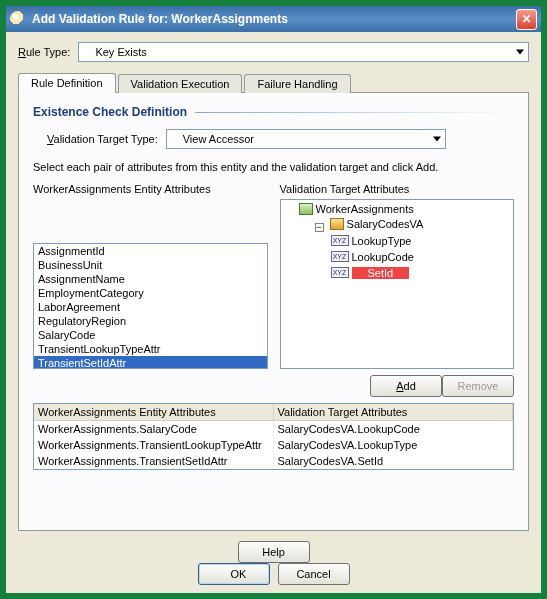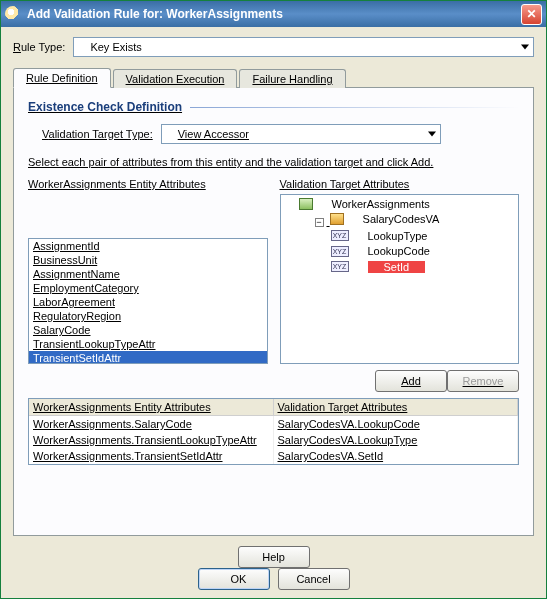--- a/index.html
+++ b/index.html
@@ -6,21 +6,21 @@
   html, body { margin: 0; padding: 0; }
   body {
     font-family: Tahoma, Arial, sans-serif;
     font-size: 11px;
     background: #ece9d8;
     color: #000;
     width: 547px;
     height: 599px;
     overflow: hidden;
   }
-  .window { width: 547px; height: 599px; border: 1px solid #15803d; display: flex; flex-direction: column; }
+  .window { width: 547px; height: 599px; border: 6px solid #15803d; display: flex; flex-direction: column; }
   .titlebar {
     height: 26px;
     background: linear-gradient(to bottom, #3a6ea5 0%, #5a8ec8 50%, #3a6ea5 100%);
     color: #fff;
     display: flex;
     align-items: center;
     padding: 0 4px 0 4px;
     font-weight: bold;
     font-size: 12px;
   }
@@ -61,21 +61,21 @@
   }
   .combo::after {
     content: "";
     position: absolute;
     right: 4px; top: 50%; transform: translateY(-50%);
     border-left: 4px solid transparent;
     border-right: 4px solid transparent;
     border-top: 5px solid #000;
   }
 
-  .tabs-wrap { margin-top: 10px; flex: 1; display: flex; flex-direction: column; text-decoration: underline; }
+  .tabs-wrap { margin-top: 10px; flex: 1; display: flex; flex-direction: column; }
   .tabrow { display: flex; align-items: flex-end; }
   .tab {
     padding: 3px 12px;
     border: 1px solid #919b9c;
     border-bottom: none;
     background: #e7e7de;
     margin-right: 2px;
     border-top-left-radius: 3px;
     border-top-right-radius: 3px;
     font-size: 11px;
@@ -115,21 +115,21 @@
     overflow: auto;
     font-size: 11px;
     margin-top: 44px;
   }
   .listbox .item { padding: 1px 4px; white-space: nowrap; cursor: pointer; }
   .listbox .item.selected { background: #316ac5; color: #fff; }
 
   .tree { border: 1px solid #7f9db9; background: #fff; font-size: 11px; padding: 2px; overflow: auto; }
   .tree ul { list-style: none; margin: 0; padding-left: 16px; }
   .tree li { padding: 1px 0; white-space: nowrap; }
-  .tree .node { display: inline-flex; align-items: center; gap: 19px; cursor: pointer; }
+  .tree .node { display: inline-flex; gap: 3px; cursor: pointer; }
   .tree .toggle {
     width: 9px; height: 9px; border: 1px solid #808080; display: inline-flex;
     align-items: center; justify-content: center; font-size: 9px; line-height: 1;
     margin-right: 3px; background: #fff;
   }
   .icon16 { width: 14px; height: 12px; display: inline-block; }
   .ico-wa { background: linear-gradient(#d9f0c0,#8cc060); border: 1px solid #4a7a30; }
   .ico-va { background: linear-gradient(#ffe08a,#e0a030); border: 1px solid #a07020; }
   .ico-attr {
     width: 18px; height: 11px;

